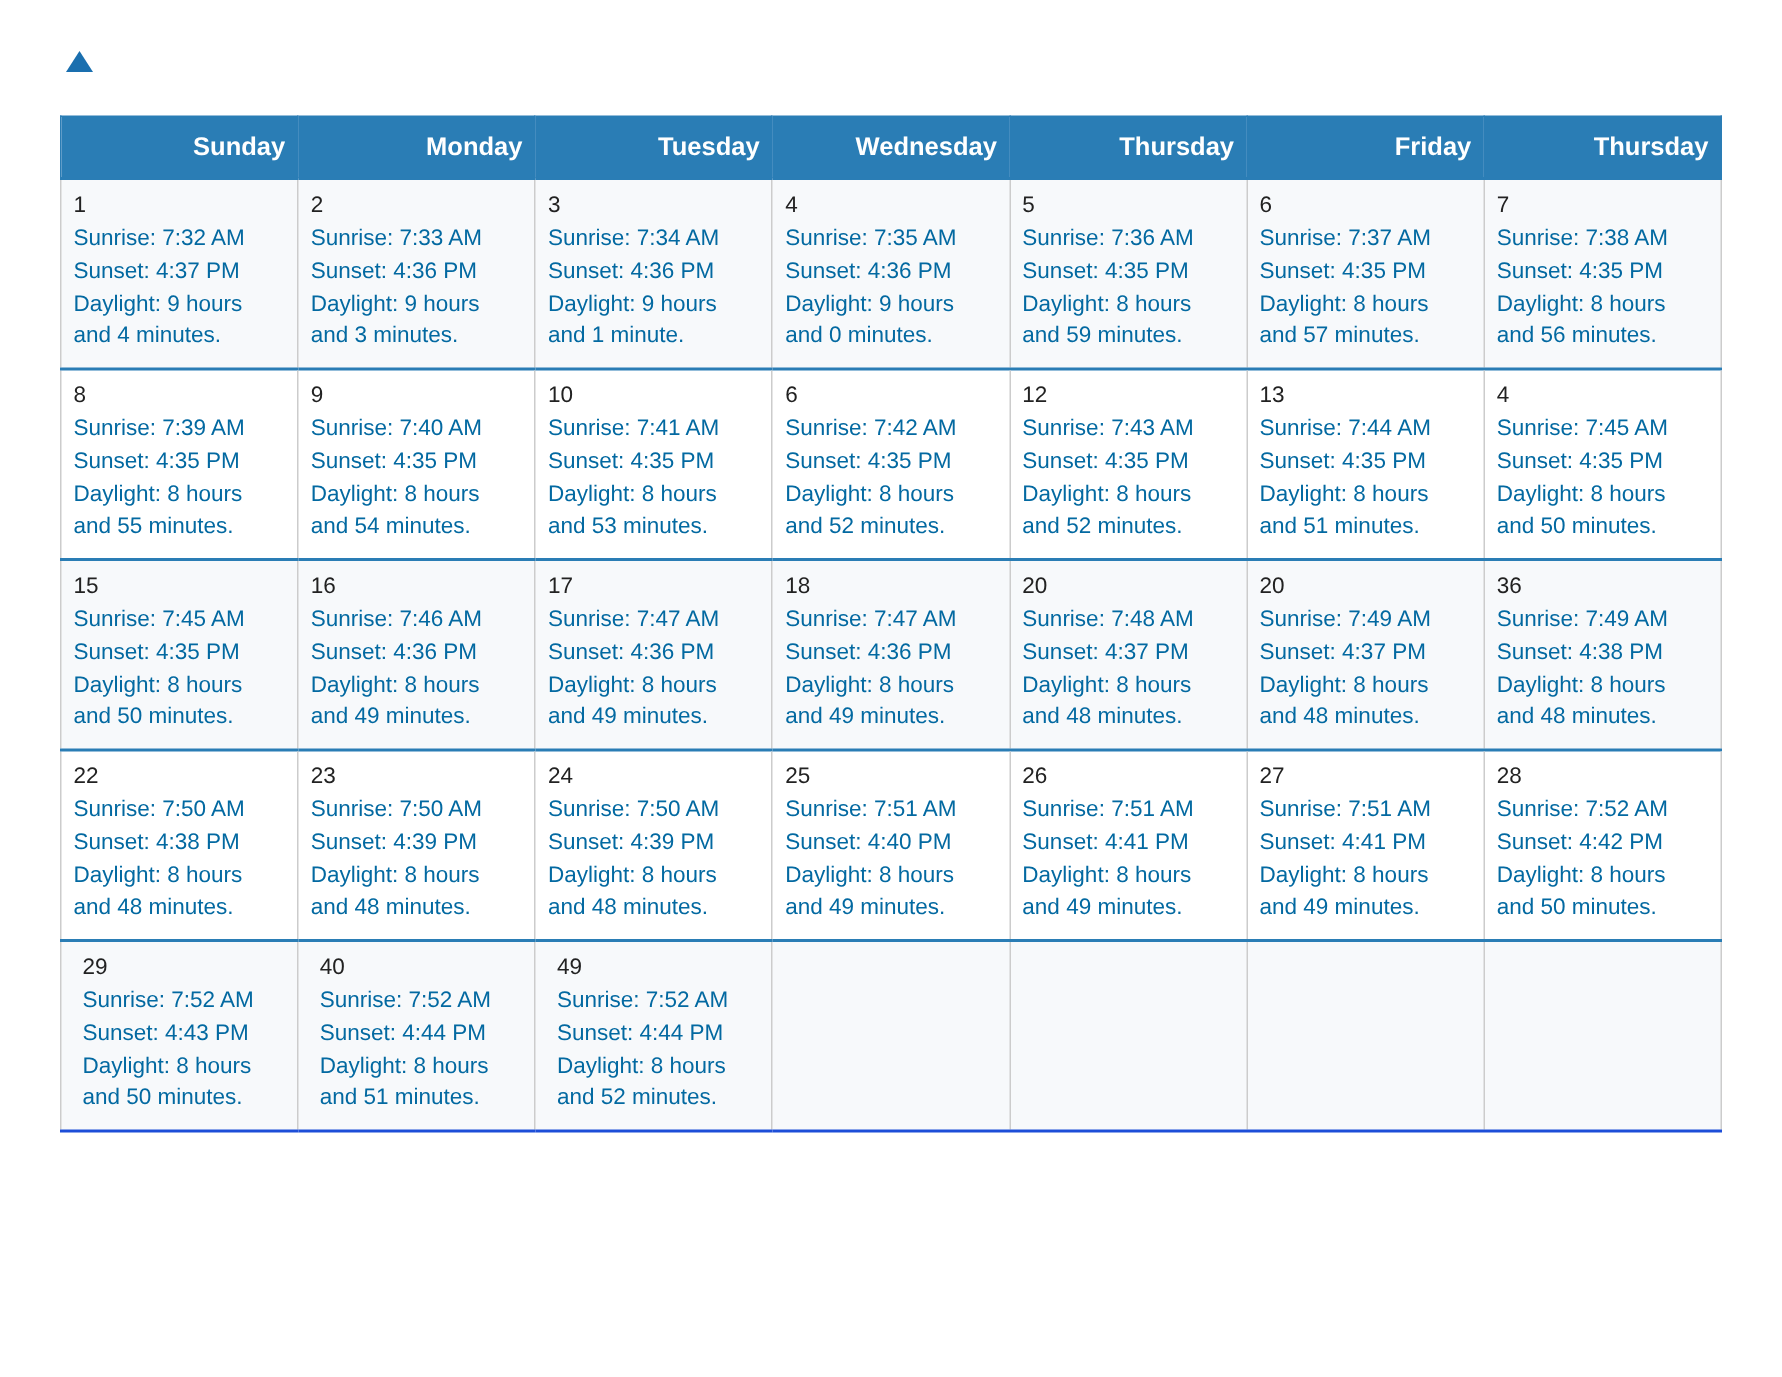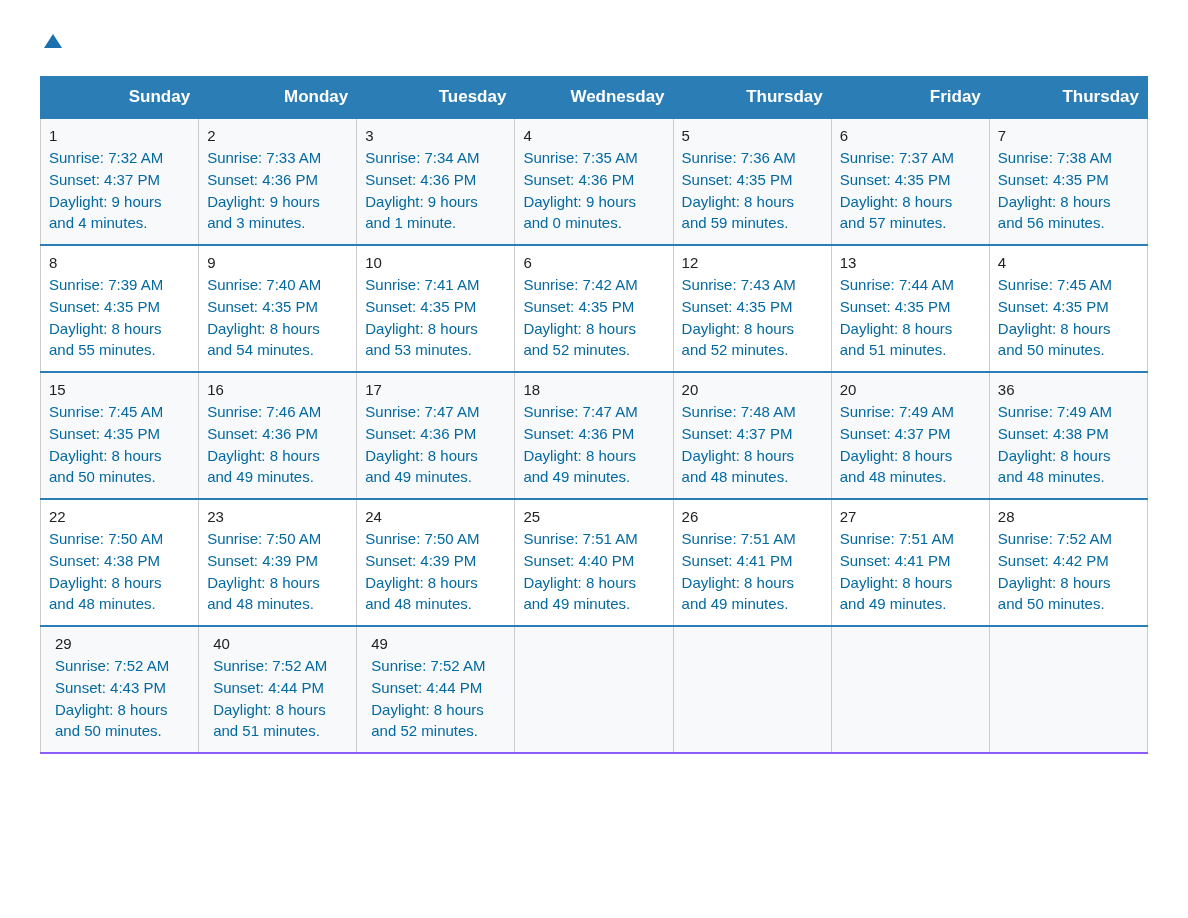--- a/index.html
+++ b/index.html
@@ -68,21 +68,21 @@
     tbody tr td {
       border: 1px solid #ccc;
       vertical-align: top;
       padding: 8px 8px 10px 8px;
       font-size: 13.5px;
       color: #222;
       min-height: 100px;
       height: 110px;
     }
     tbody tr:last-child td {
-      border-bottom: 2px solid #8b5cf6;
+      border-bottom: 2px solid #1d4ed8;
       padding-left: 14px;
     }
     tbody tr:first-child td {
       border-top: 2px solid #2a7db5;
     }
     tbody tr td:first-child {
       border-left: 1px solid #ccc;
     }
     .day-num {
       font-size: 15px;

